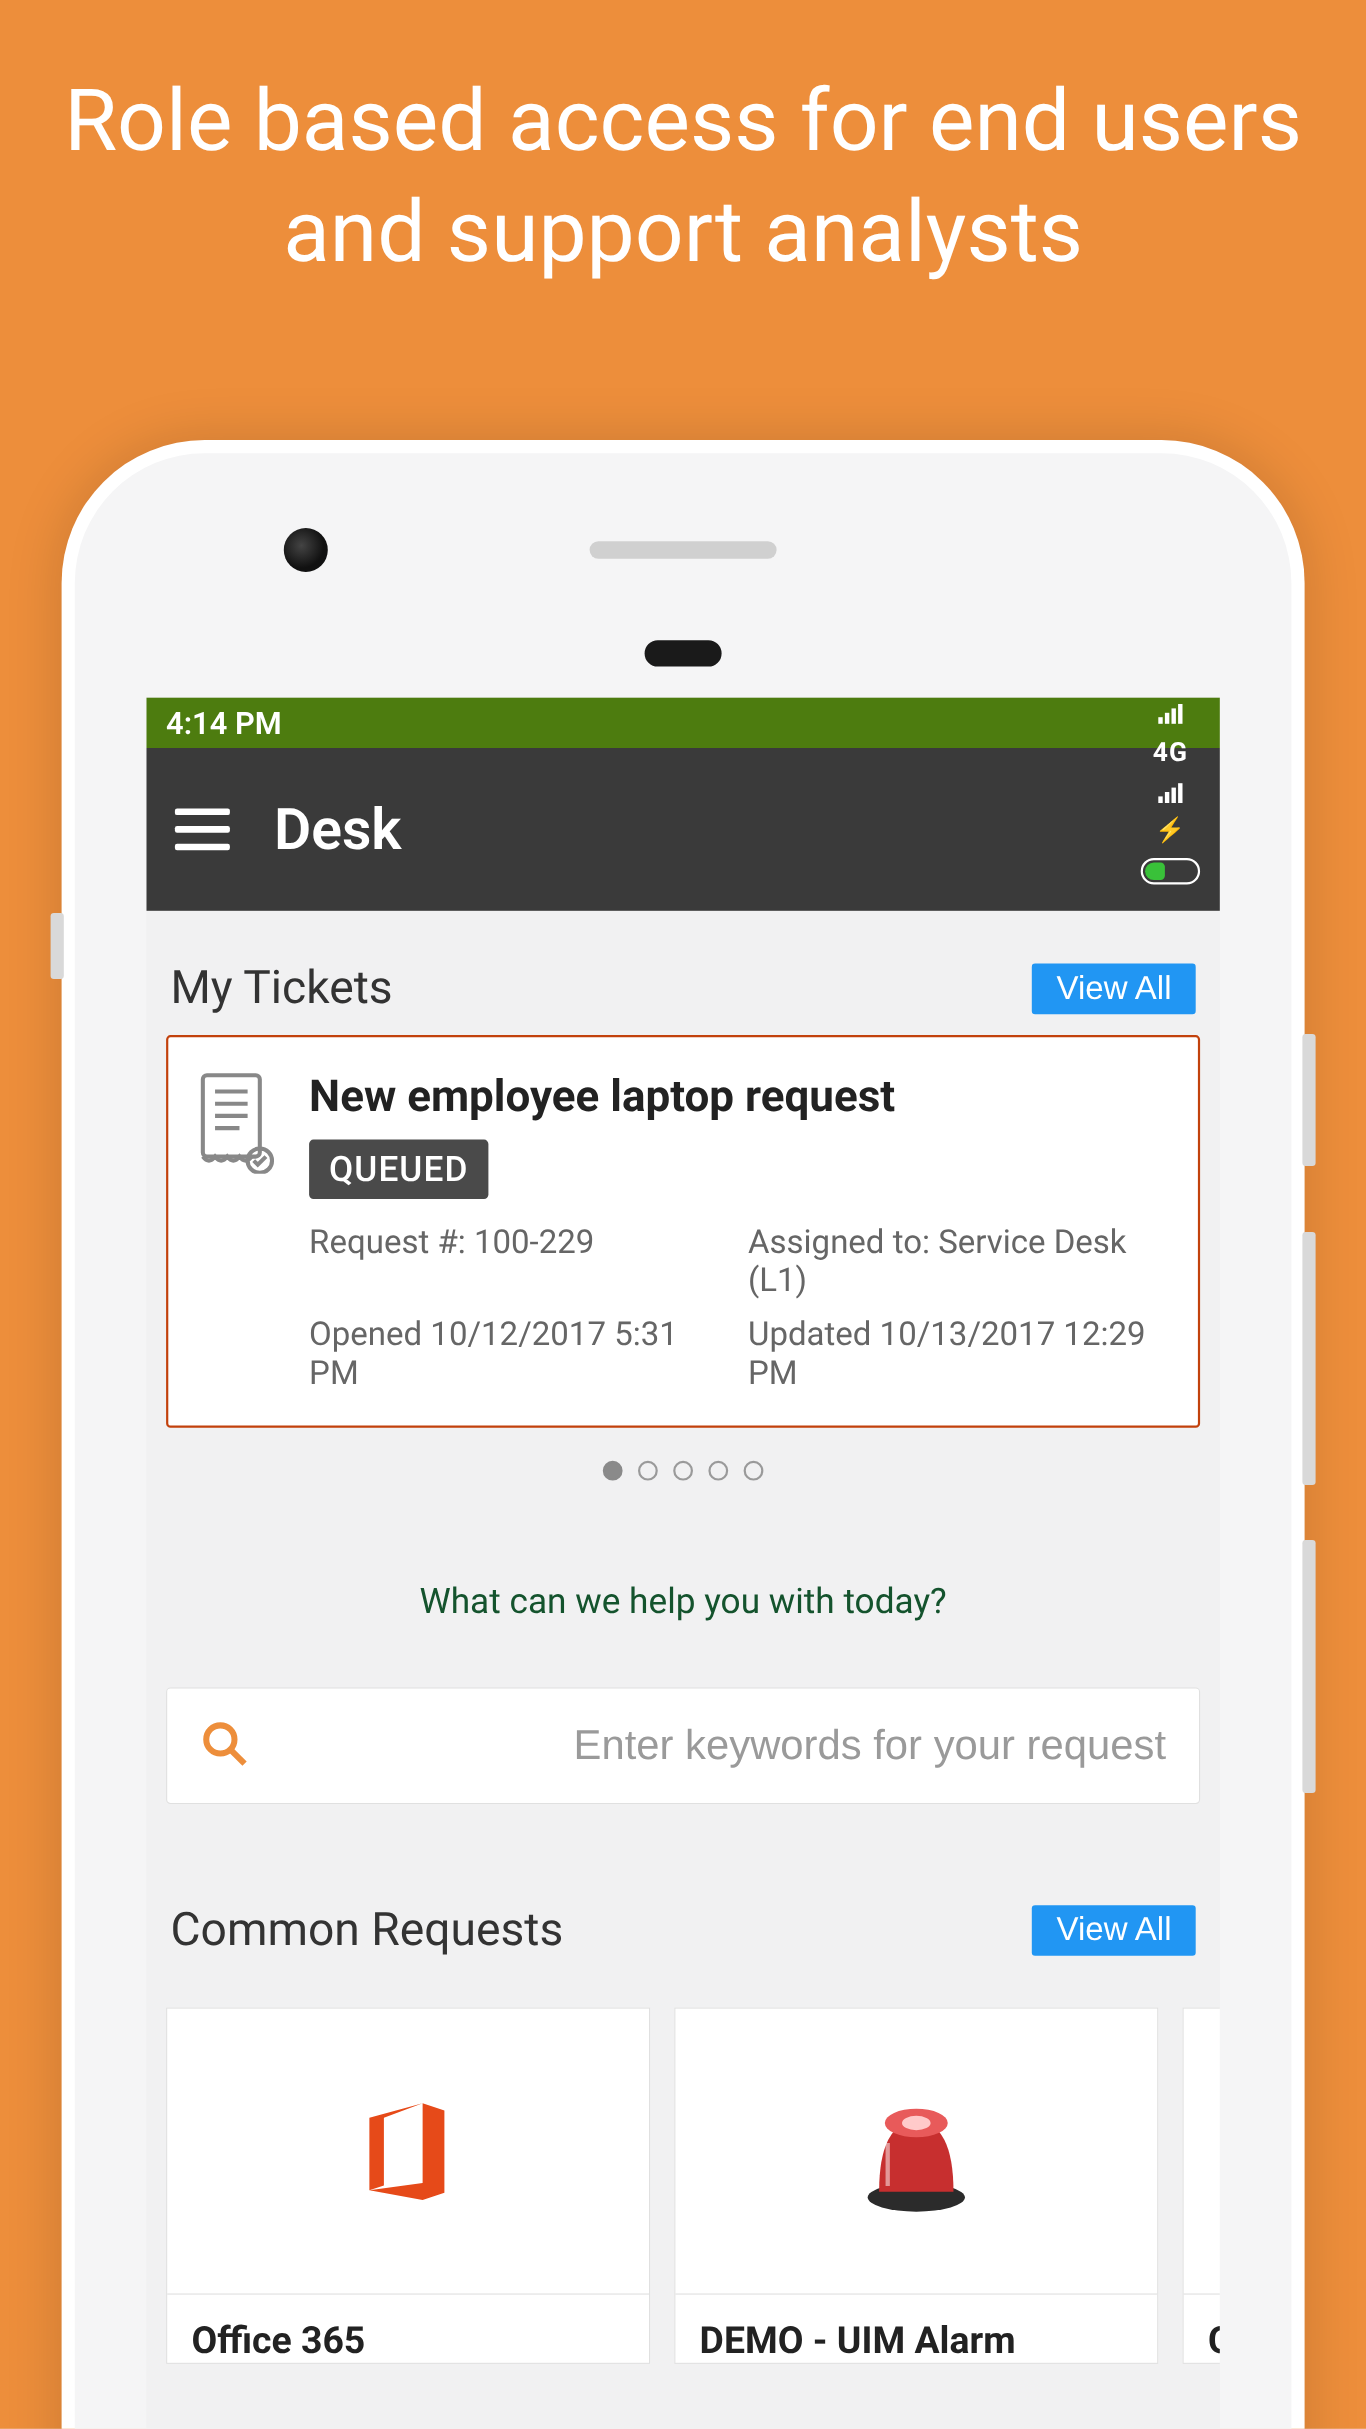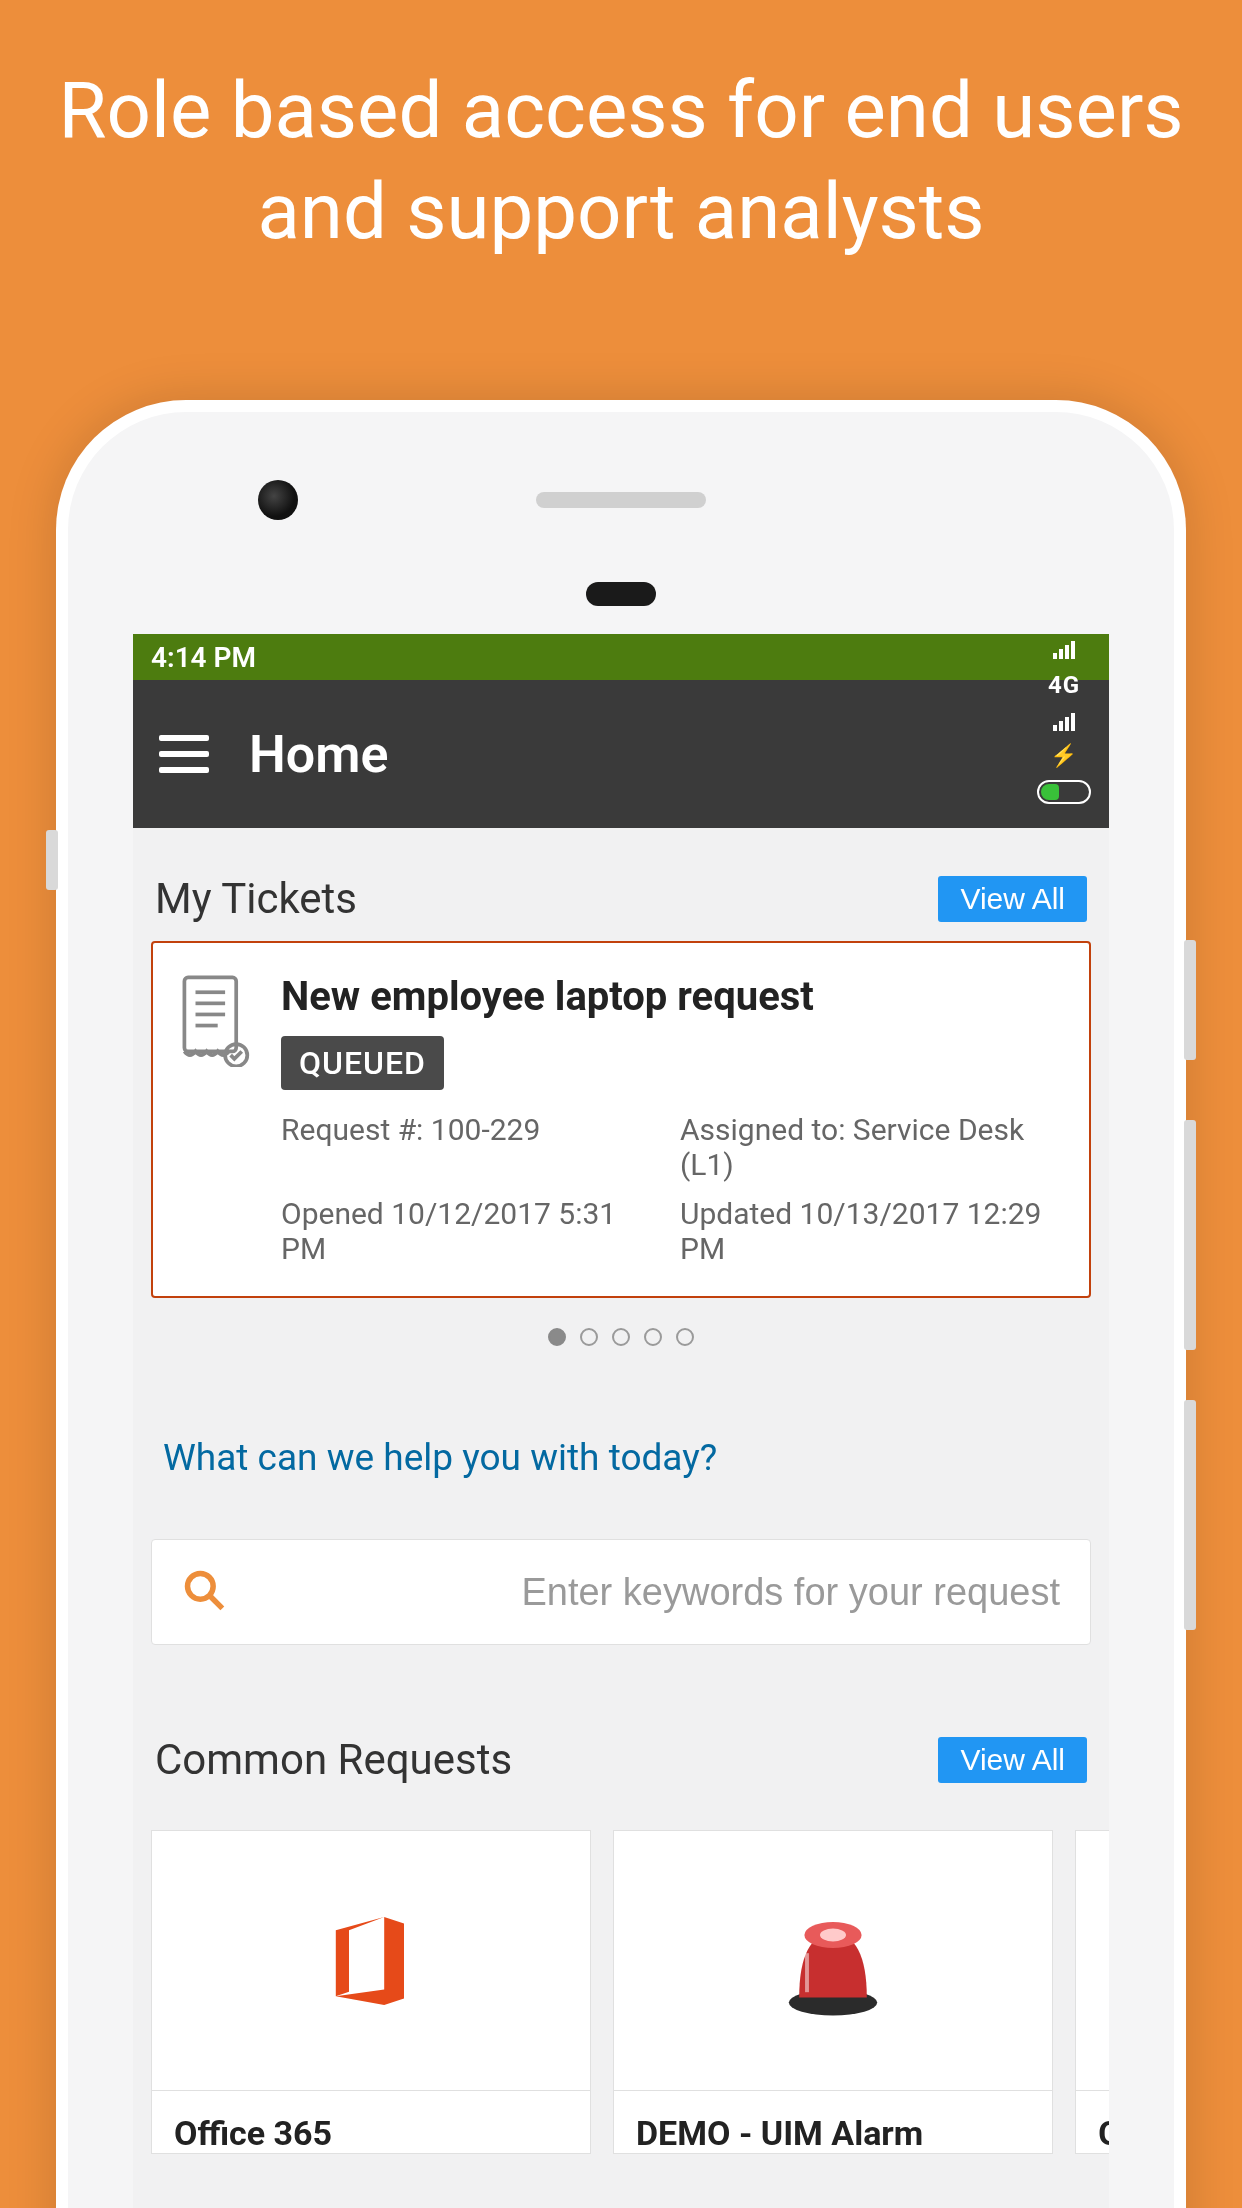--- a/index.html
+++ b/index.html
@@ -144,21 +144,21 @@
   .status-text { font-size:34px; color:#555; white-space:nowrap; overflow:hidden; text-overflow:ellipsis; flex:1; }
   .ticket-meta {
     display:grid; grid-template-columns: 1fr 1fr; row-gap:14px; column-gap:14px;
     font-size:30px; color:#666;
   }
   
   .pager { display:flex; gap:14px; justify-content:center; padding:30px 0 10px; }
   .dot { width:18px; height:18px; border-radius:50%; border:2px solid #9a9a9a; }
   .dot.active { background:#8a8a8a; border-color:#8a8a8a; }
   
-  .help-prompt { text-align:left; font-size:37px; color:#0369a1; padding: 80px 30px 60px; }
+  .help-prompt { text-align:center; font-size:32px; color:#14532d; padding: 80px 30px 60px; }
   .search-box {
     margin: 0 18px; background:#fff; border:1px solid #e0e0e0; border-radius:4px;
     display:flex; align-items:center; padding: 28px 30px; gap: 40px;
   }
   .search-icon svg { width:44px; height:44px; }
   .search-input {
     border:none; outline:none; font-size:38px; color:#333; flex:1; background:transparent;text-align:right;
   }
   .search-input::placeholder { color:#9a9a9a; }
   
@@ -237,21 +237,21 @@
           <span class="battery"></span>
         </div>
       </div>
 
       <div class="app-bar">
         <div class="hamburger">
             <span></span>
             <span></span>
             <span></span>
           </div>
-        <div class="app-title">Home</div>
+        <div class="app-title">Desk</div>
       </div>
 
       <div class="content">
 
         <div class="section-header">
           <div class="section-title">My Tickets</div>
           <button class="btn-viewall">View All</button>
         </div>
 
         <div class="ticket-card">

